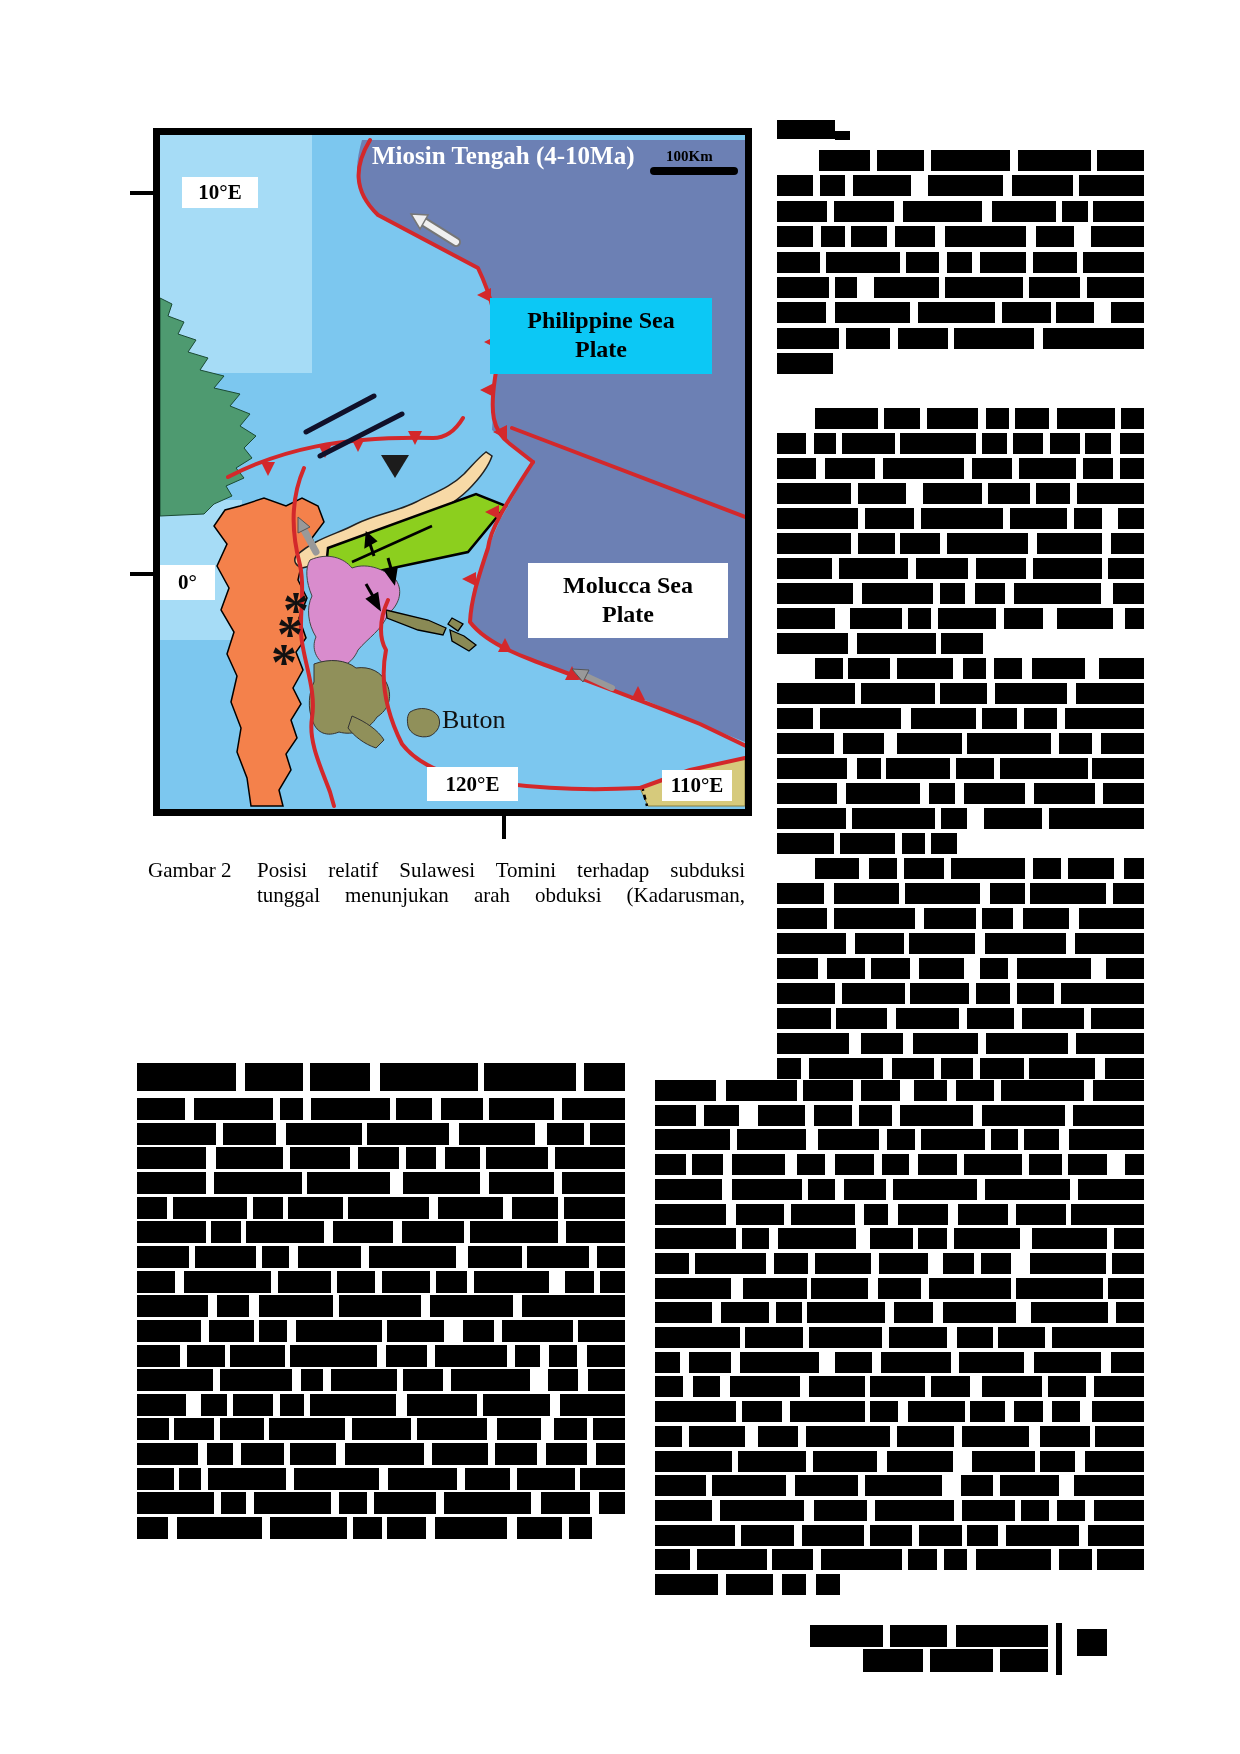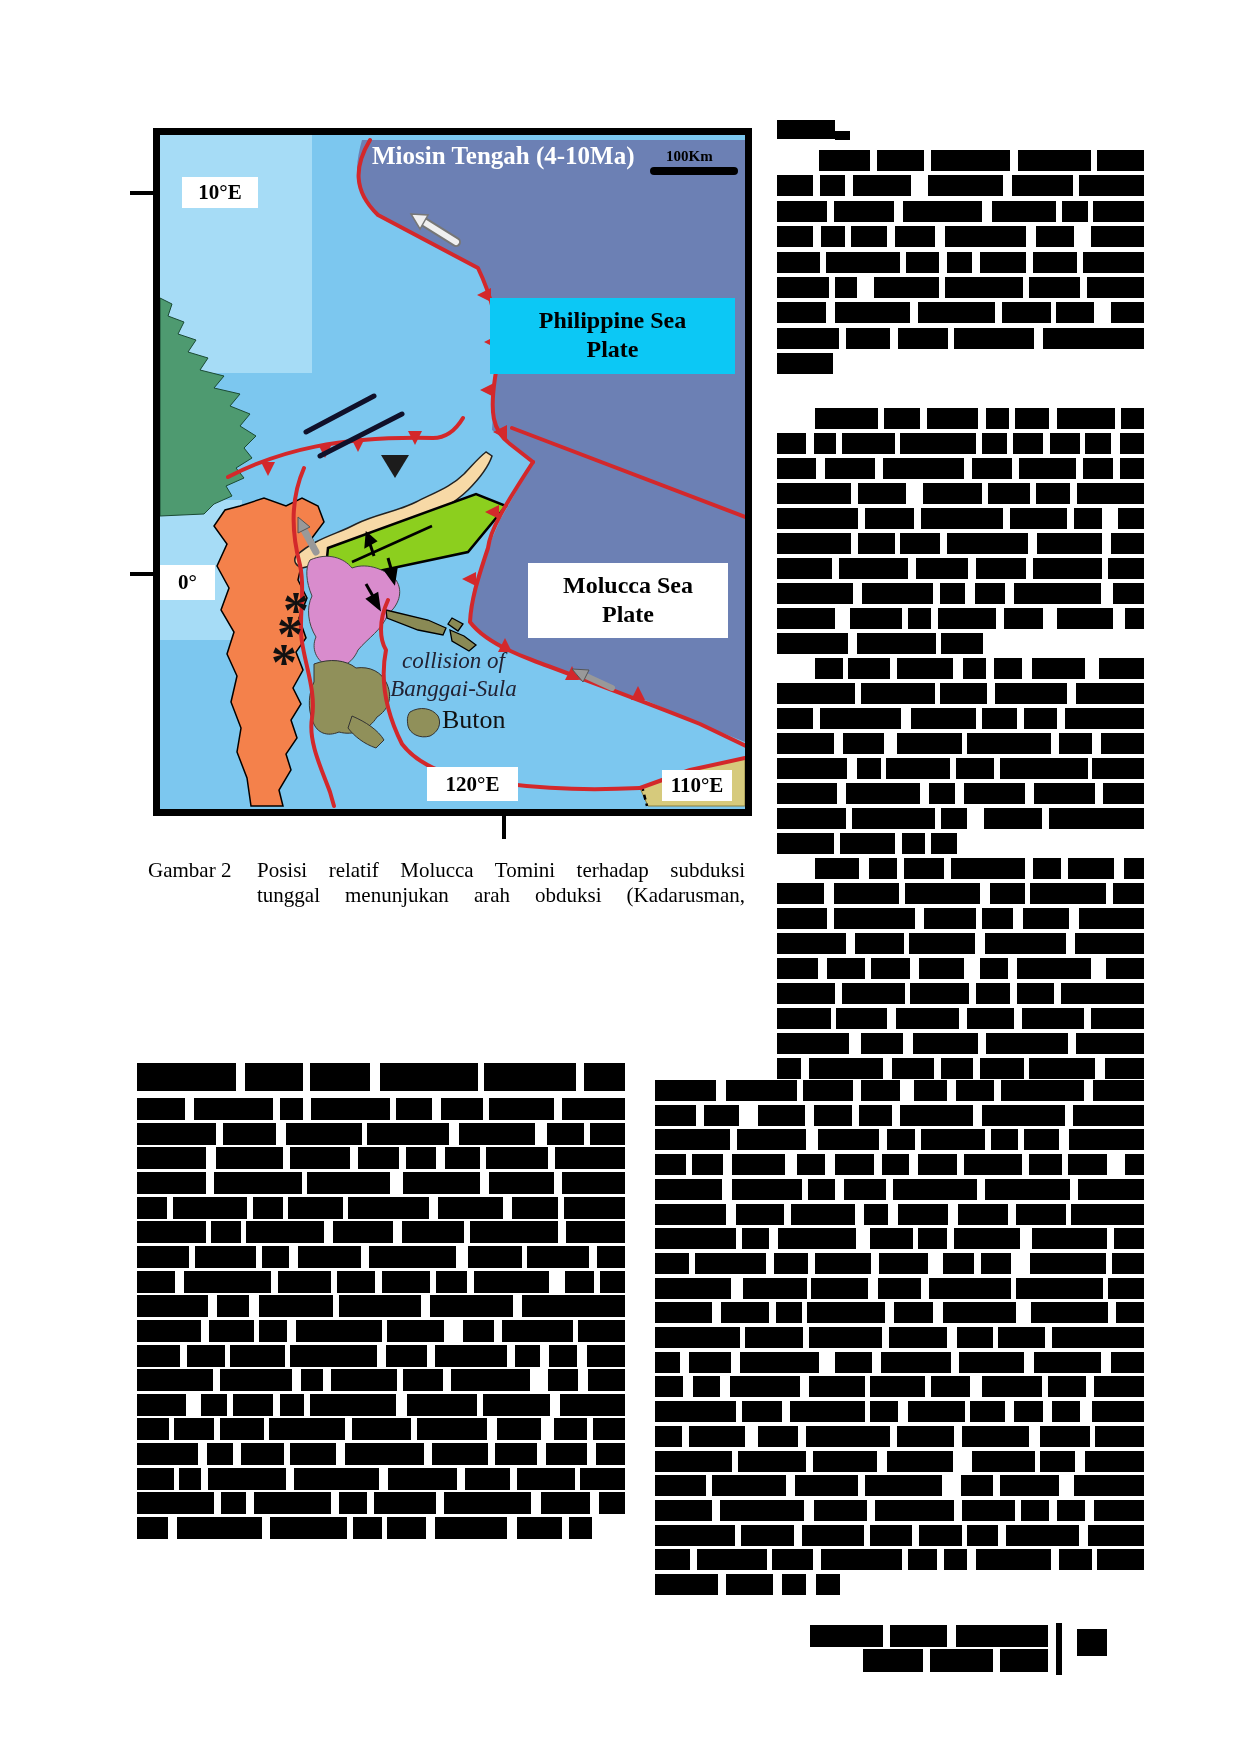--- a/index.html
+++ b/index.html
@@ -147,43 +147,39 @@
 
     <div id="map-title" style="left:212px;top:7px;">Miosin Tengah (4-10Ma)</div>
     <div id="scale-text" style="left:506px;top:13px;">100Km</div>
     <div id="scale-bar" style="left:490px;top:32px;width:88px;height:8px;"></div>
 
     <div class="map-label coord" style="left:22px;top:42px;width:76px;height:31px;">10°E</div>
     <div class="map-label coord" style="left:0px;top:430px;width:55px;height:35px;line-height:35px;">0°</div>
     <div class="map-label coord" style="left:267px;top:632px;width:91px;height:34px;line-height:34px;">120°E</div>
     <div class="map-label coord" style="left:502px;top:635px;width:70px;height:31px;">110°E</div>
 
-    <div class="map-label cyan plate-2line" style="left:330px;top:163px;width:245px;height:68px;">
+    <div class="map-label cyan plate-2line" style="left:330px;top:163px;width:222px;height:68px;">
       <div>Philippine Sea</div>
       <div>Plate</div>
     </div>
     <div class="map-label plate-2line" style="left:368px;top:428px;width:200px;height:67px;">
       <div>Molucca Sea</div>
       <div>Plate</div>
     </div>
 
-    <div id="collision-label" style="left:196px;top:512px;width:195px;">
-      <div>collision  of</div>
-      <div>Banggai-Sula</div>
-    </div>
     <div id="buton-label" style="left:282px;top:570px;">Buton</div>
   </div>
 
   <div class="tick" style="left:130px;top:191px;width:24px;height:4px;"></div>
   <div class="tick" style="left:130px;top:572px;width:25px;height:4px;"></div>
   <div class="tick" style="left:502px;top:816px;width:4px;height:23px;"></div>
 
   <div id="caption-label">Gambar 2</div>
   <div id="caption-body">
-      <div class="cap-line">Posisi relatif Molucca Tomini terhadap subduksi</div>
+      <div class="cap-line">Posisi relatif Sulawesi Tomini terhadap subduksi</div>
       <div class="cap-line">tunggal menunjukan arah obduksi (Kadarusman,</div>
     </div>
 
   <div id="redactions">
       <div class="rd" style="left: 777px; top: 120px; width: 58px; height: 19px;"></div>
       <div class="rd" style="left: 835px; top: 131px; width: 15px; height: 9px;"></div>
       <div class="rd" style="left: 819px; top: 150px; width: 51px; height: 21px;"></div>
       <div class="rd" style="left: 877px; top: 150px; width: 47px; height: 21px;"></div>
       <div class="rd" style="left: 931px; top: 150px; width: 79px; height: 21px;"></div>
       <div class="rd" style="left: 1018px; top: 150px; width: 73px; height: 21px;"></div>

